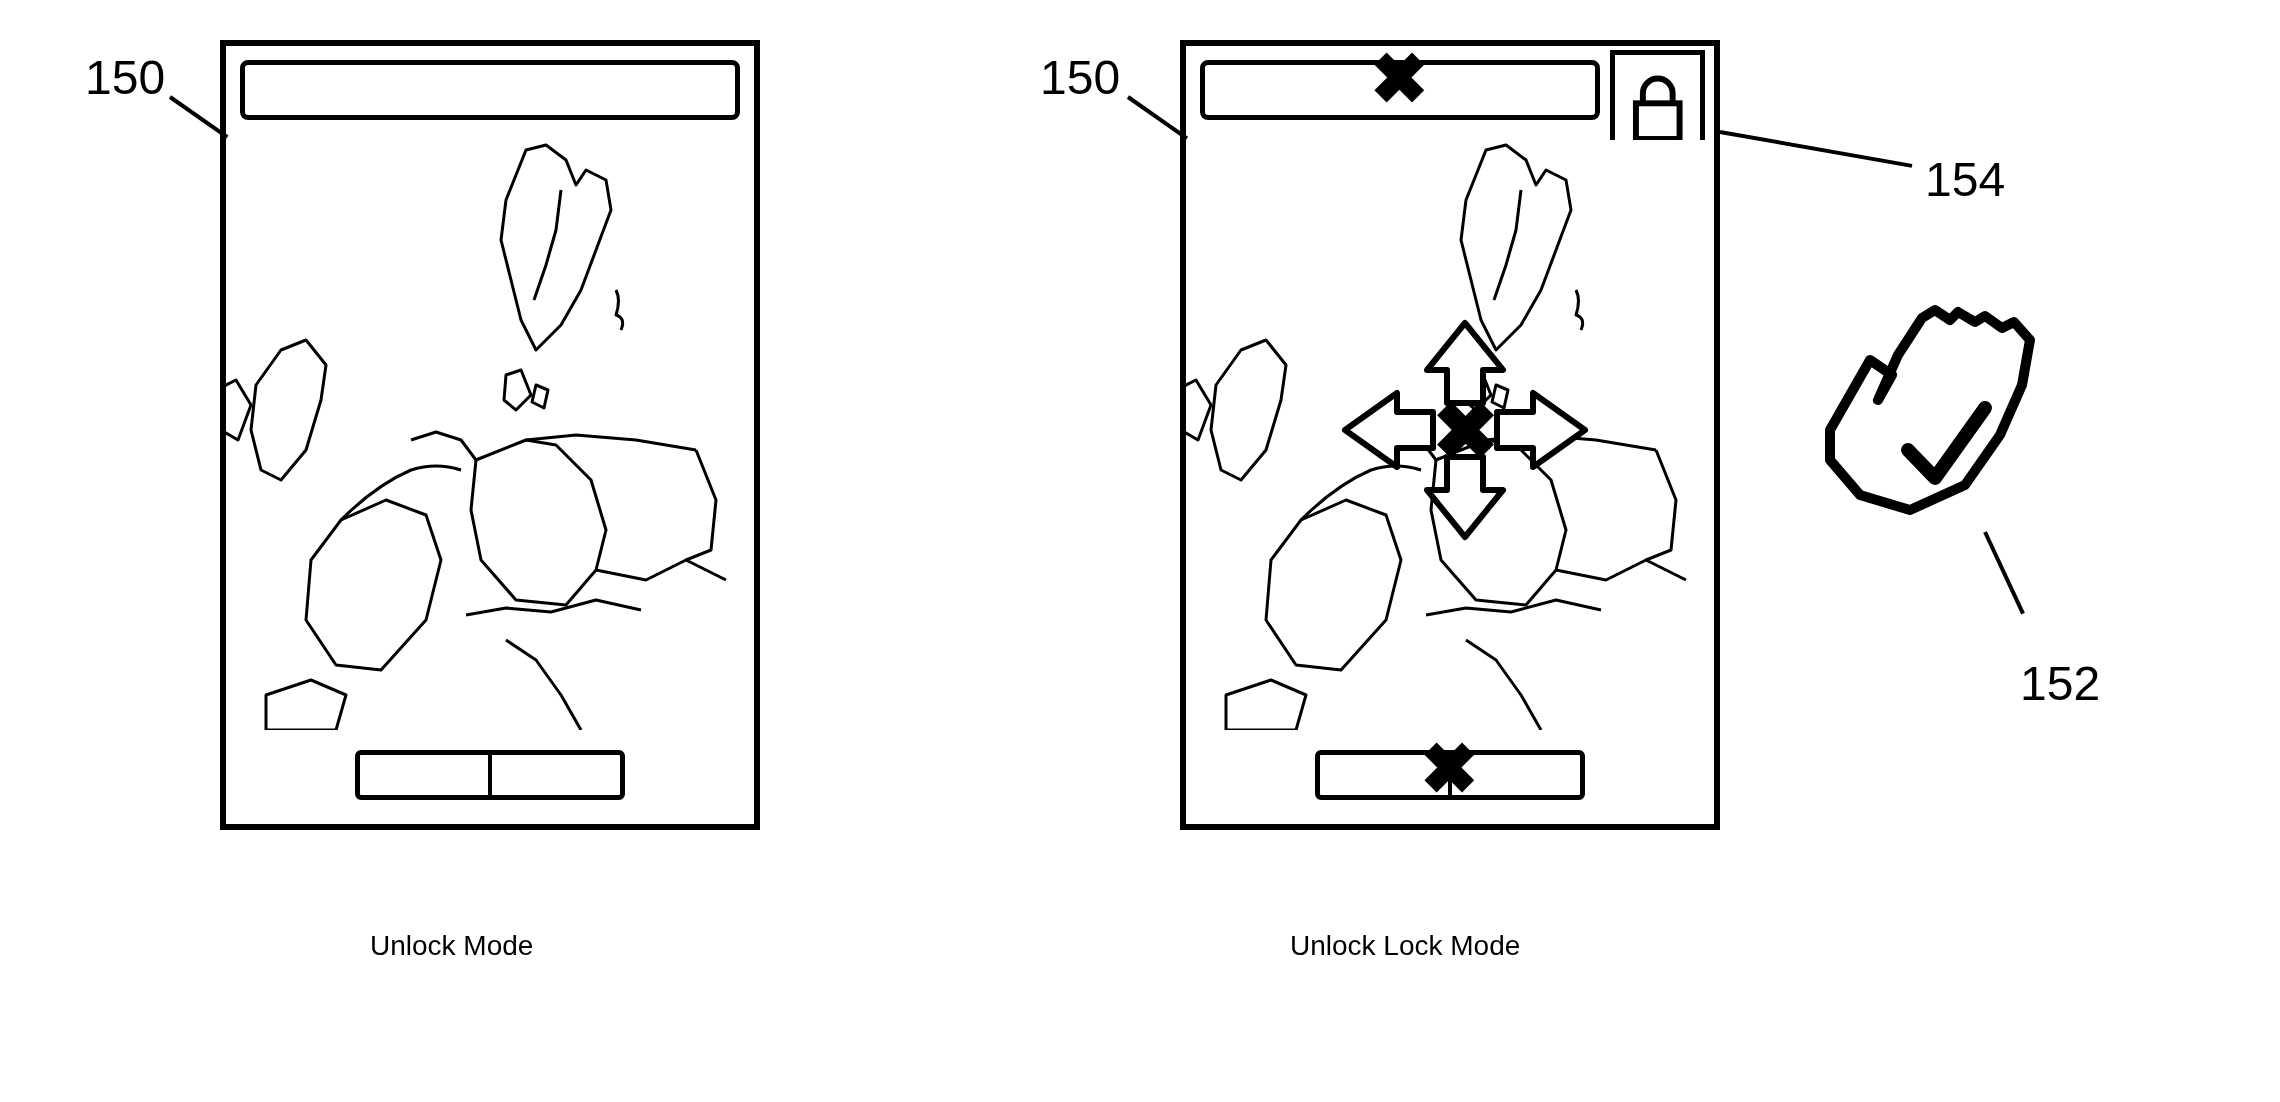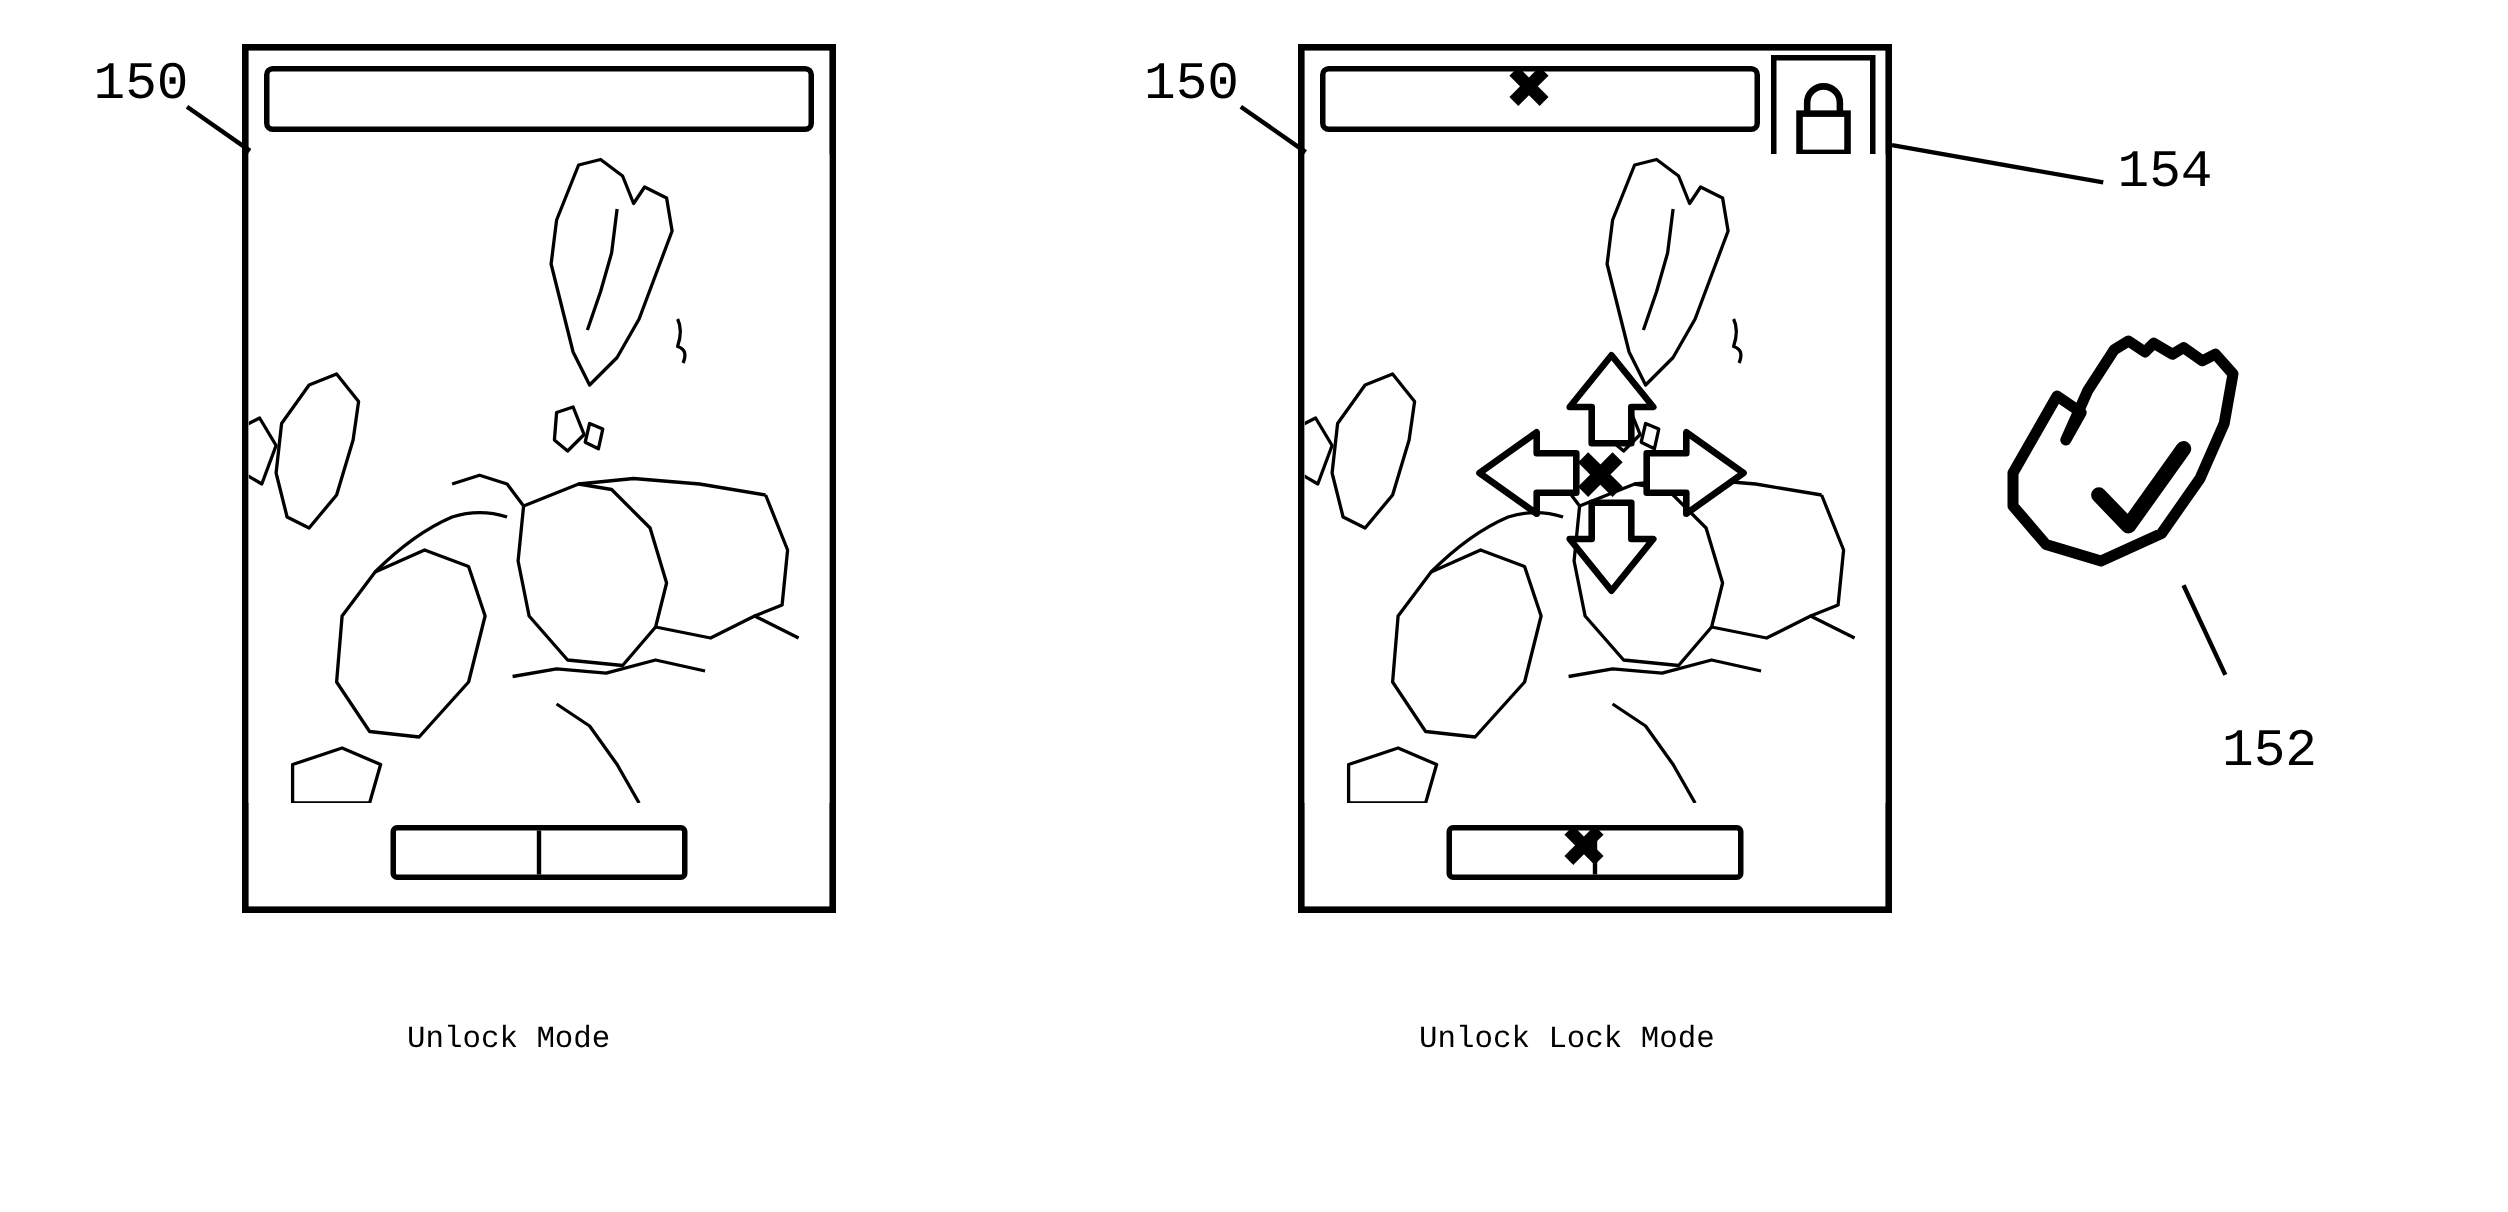--- a/index.html
+++ b/index.html
@@ -1,17 +1,17 @@
 <!DOCTYPE html>
 <html><head>
 <meta charset="utf-8">
 <style>
   * { box-sizing: border-box; margin: 0; padding: 0; }
   body { background: #fff; font-family: Arial, sans-serif; width: 2280px; height: 1102px; position: relative; }
-  .canvas { position: relative; width: 1804px; height: 1102px; font-family: Liberation Mono, monospace; }
+  .canvas { position: relative; width: 1804px; height: 1102px; }
   .device-group { position: absolute; }
   .device-frame { position: absolute; border: 6px solid #000; background: #fff; }
   .top-bar { position: absolute; border: 5px solid #000; border-radius: 8px; background: #fff; }
   .map-area { position: absolute; overflow: hidden; background: #fff; }
   .map-area svg { width: 100%; height: 100%; }
   .bottom-bar { position: absolute; border: 5px solid #000; border-radius: 6px; background: #fff; display: flex; }
   .bottom-bar .divider { width: 4px; background: #000; height: 100%; margin: 0 auto; }
   .caption { position: absolute; font-size: 28px; color: #000; }
   .ref-label { position: absolute; font-size: 48px; color: #000; }
   .leader { position: absolute; background: #000; height: 4px; transform-origin: left center; }
@@ -144,21 +144,21 @@
       <div class="divider"></div>
       <div style="flex:1"></div>
     </div>
 
     <div class="x-mark" style="left:240px; top:688px;">✖</div>
   </div>
 
   <div class="ref-label" style="left:1040px; top:50px;">150</div>
   <div class="leader" style="left:1128px; top:95px; width:72px; transform: rotate(35deg);"></div>
 
-  <div class="ref-label" style="left:1925px; top:130px;">154</div>
+  <div class="ref-label" style="left:1925px; top:152px;">154</div>
   <div class="leader" style="left:1720px; top:130px; width:195px; transform: rotate(10deg);"></div>
 
   <div class="hand" style="left:1790px; top:300px; width:260px; height:230px;">
     <svg viewBox="0 0 260 230">
       <g fill="#fff" stroke="#000" stroke-width="10" stroke-linejoin="round">
         <path d="M40 130
                  L80 60
                  L102 75
                  L88 100
                  L108 55

